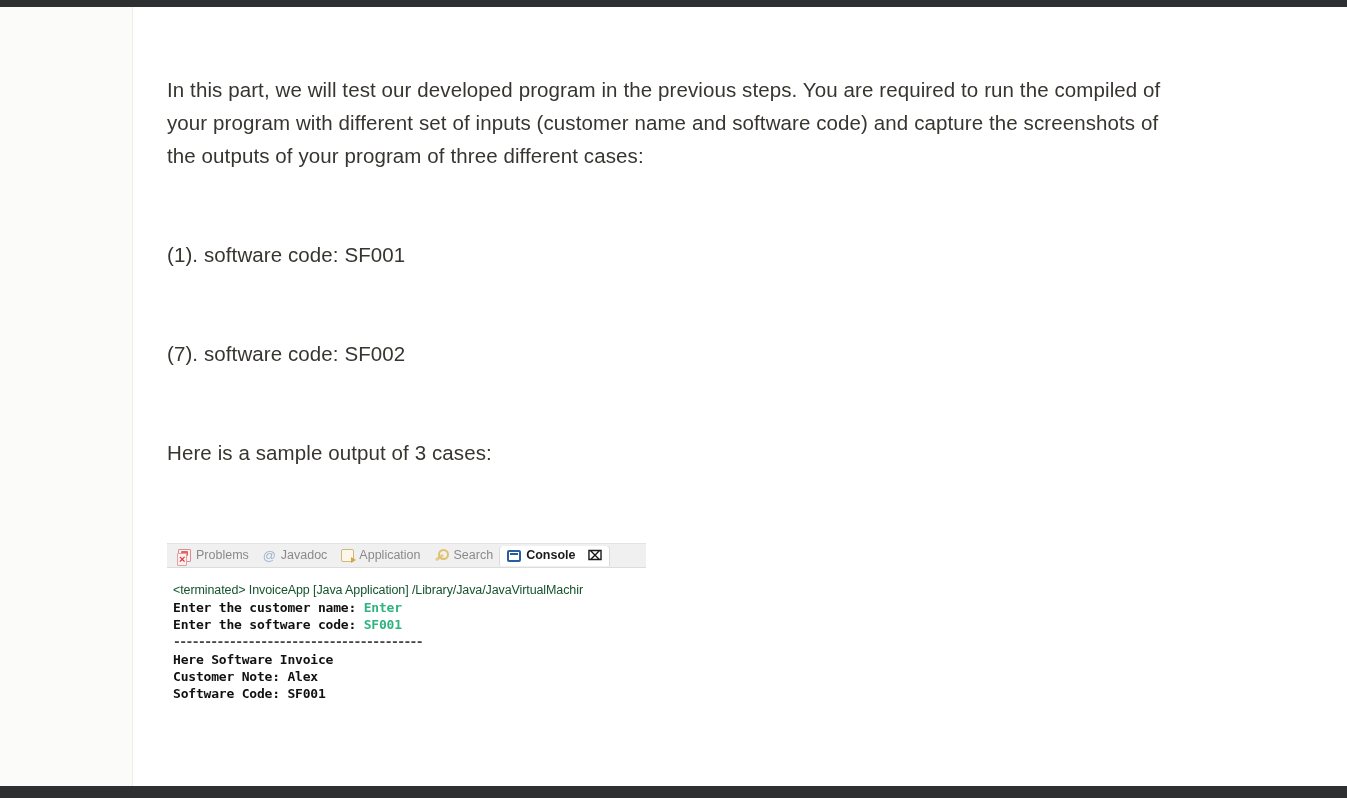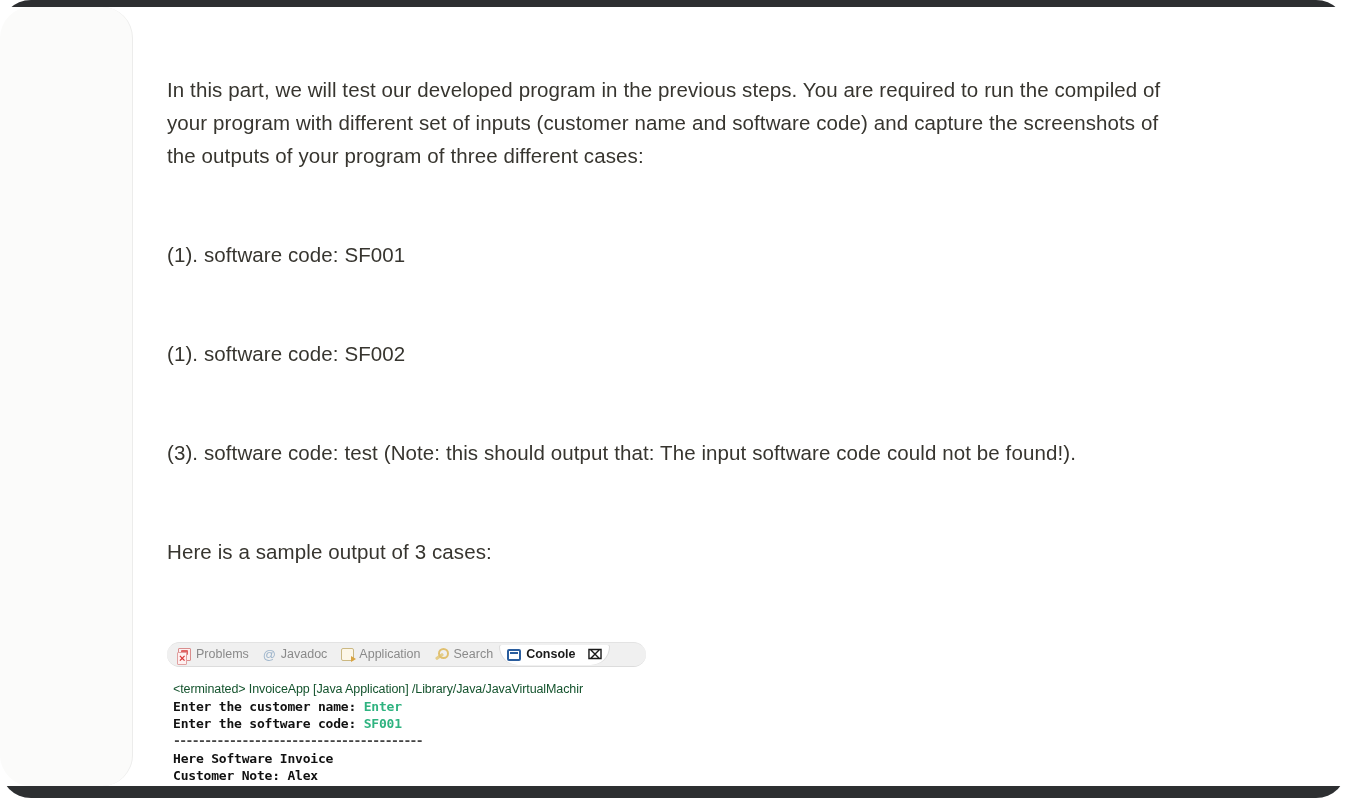--- a/index.html
+++ b/index.html
@@ -1,15 +1,15 @@
 <!DOCTYPE html>
 <html><head>
 <meta charset="utf-8">
 <style>
-  * { box-sizing: border-box; border-radius: 31px; }
+  * { box-sizing: border-box; }
   html, body {
     margin: 0; padding: 0;
     width: 1347px; height: 798px;
     overflow: hidden;
     background: #ffffff;
     font-family: "Liberation Sans", sans-serif;
   }
 
   #page {
     position: relative;
@@ -227,22 +227,21 @@
 
   <div id="chrome-top" class="chrome-bar"></div>
 
   <div id="left-gutter"></div>
 
   <div id="doc-area">
 
     <div class="para">
       <span class="para-line">In this part, we will test our developed program in the previous steps. You are required to run the compiled of your program with different set of inputs (customer name and software code) and capture the screenshots of the outputs of your program of three different cases:</span>
       <span class="para-line">(1). software code: SF001</span>
-      <span class="para-line">(1). software code: SF002</span>
-      <span class="para-line">(3). software code: test (Note: this should output that: The input software code could not be found!).</span>
+      <span class="para-line">(7). software code: SF002</span>
       <span class="para-line">Here is a sample output of 3 cases:</span>
     </div>
 
     <div class="console-shot" id="shot1">
       <div class="tabbar">
         <div class="tab">
           <span class="ic ic-problems"></span>
           <span class="tab-label">Problems</span>
         </div>
         <div class="tab">

